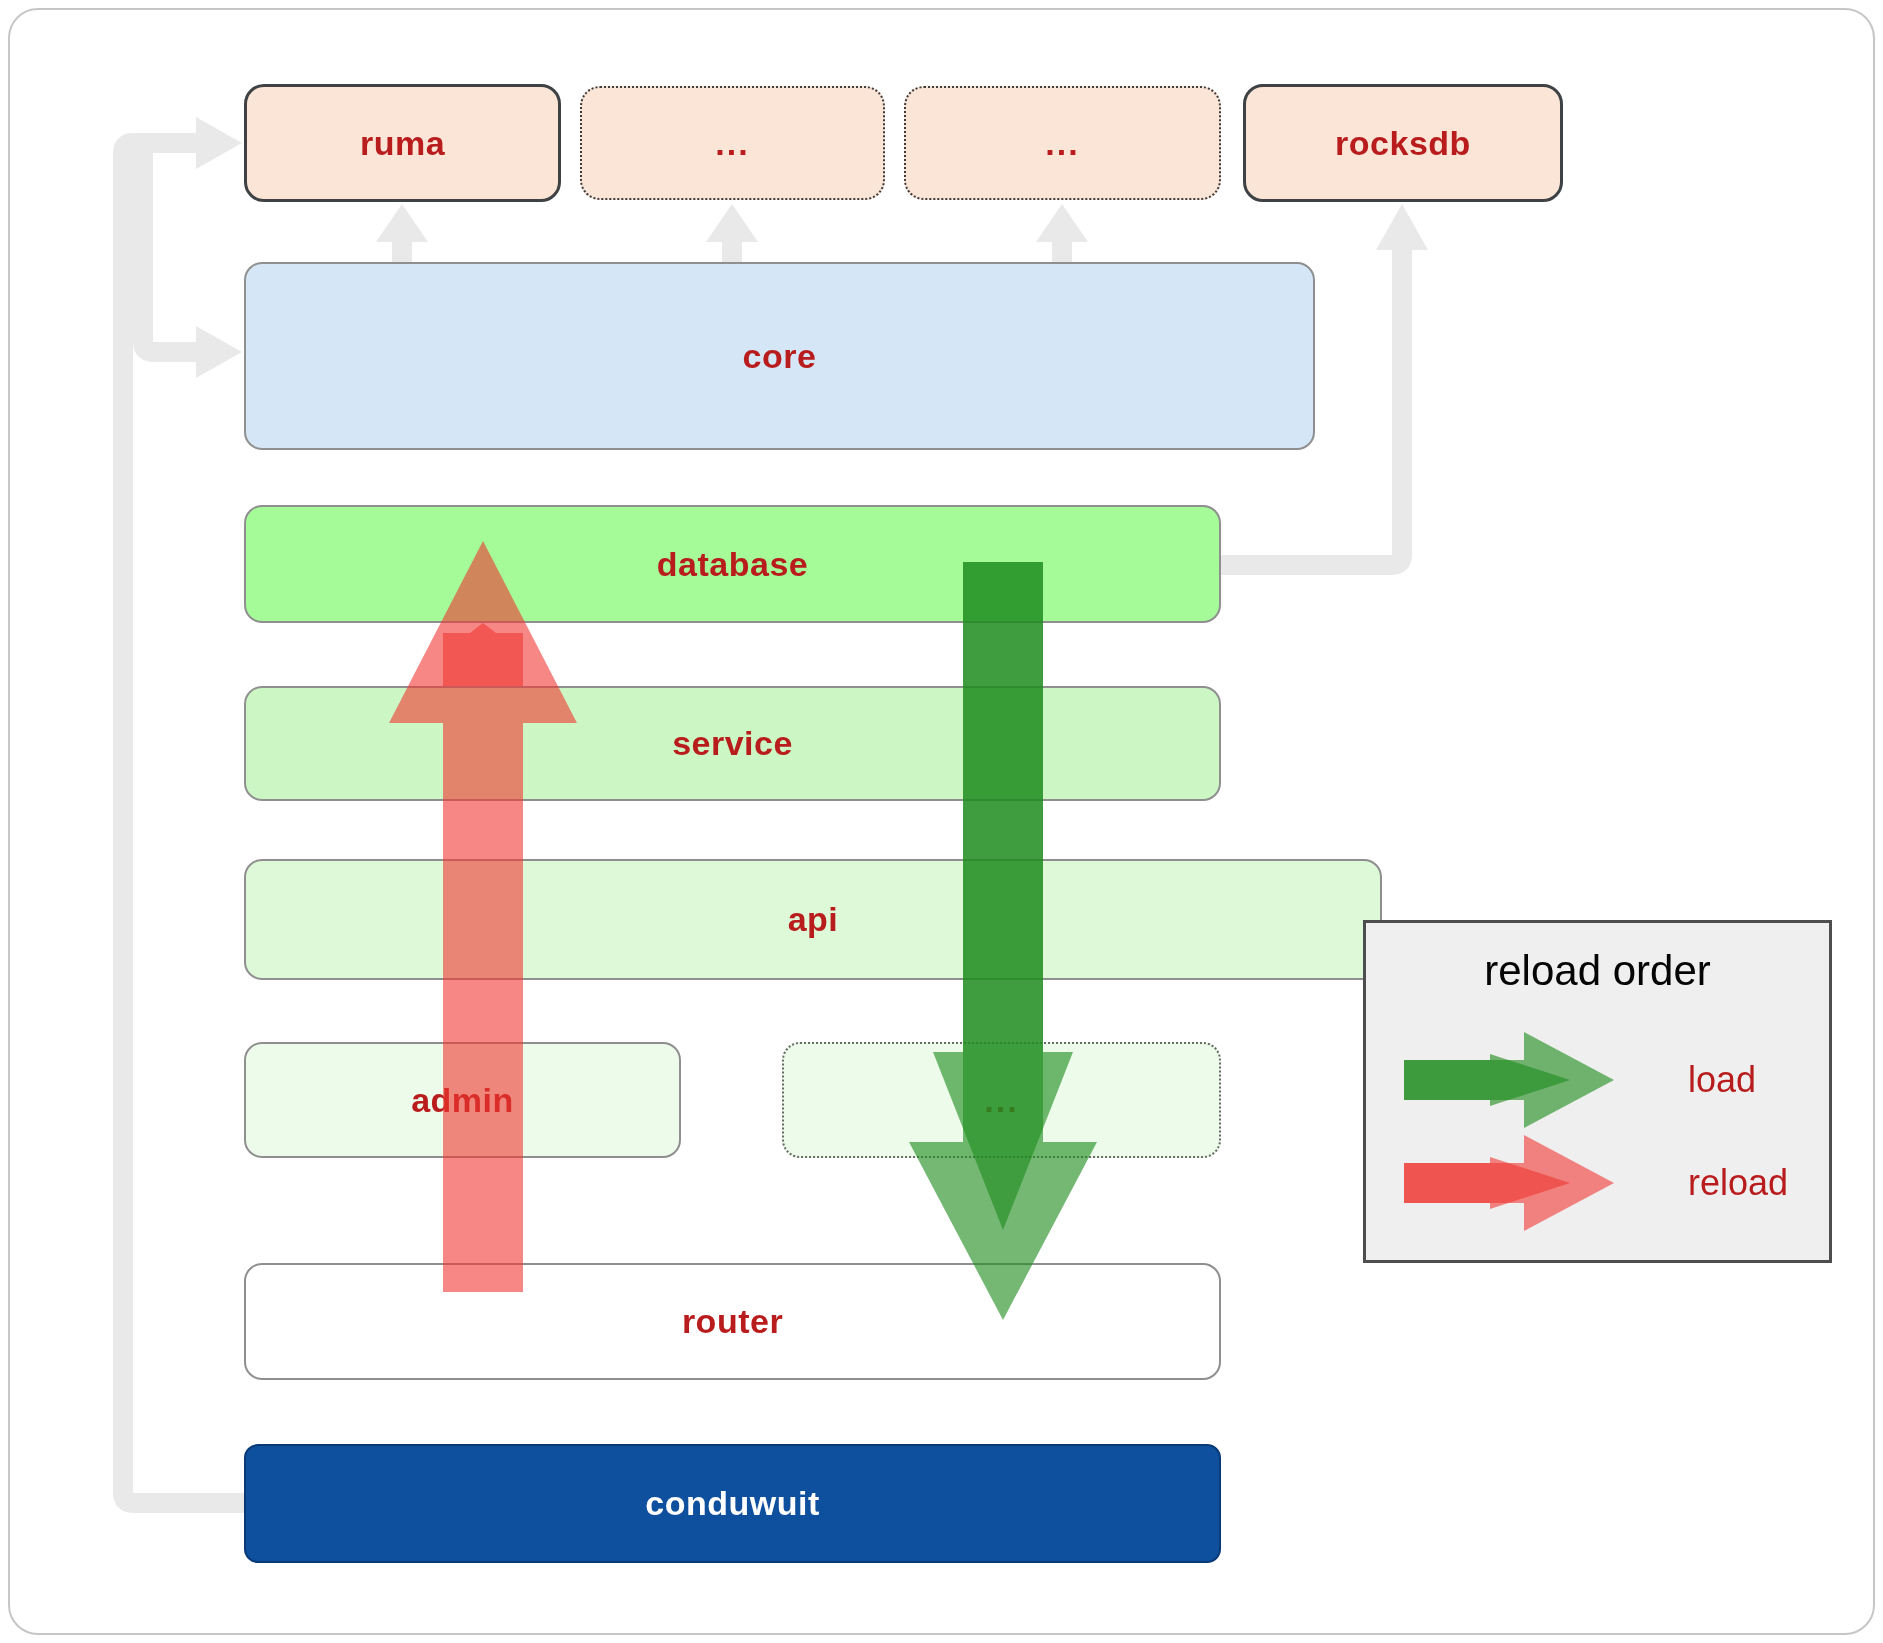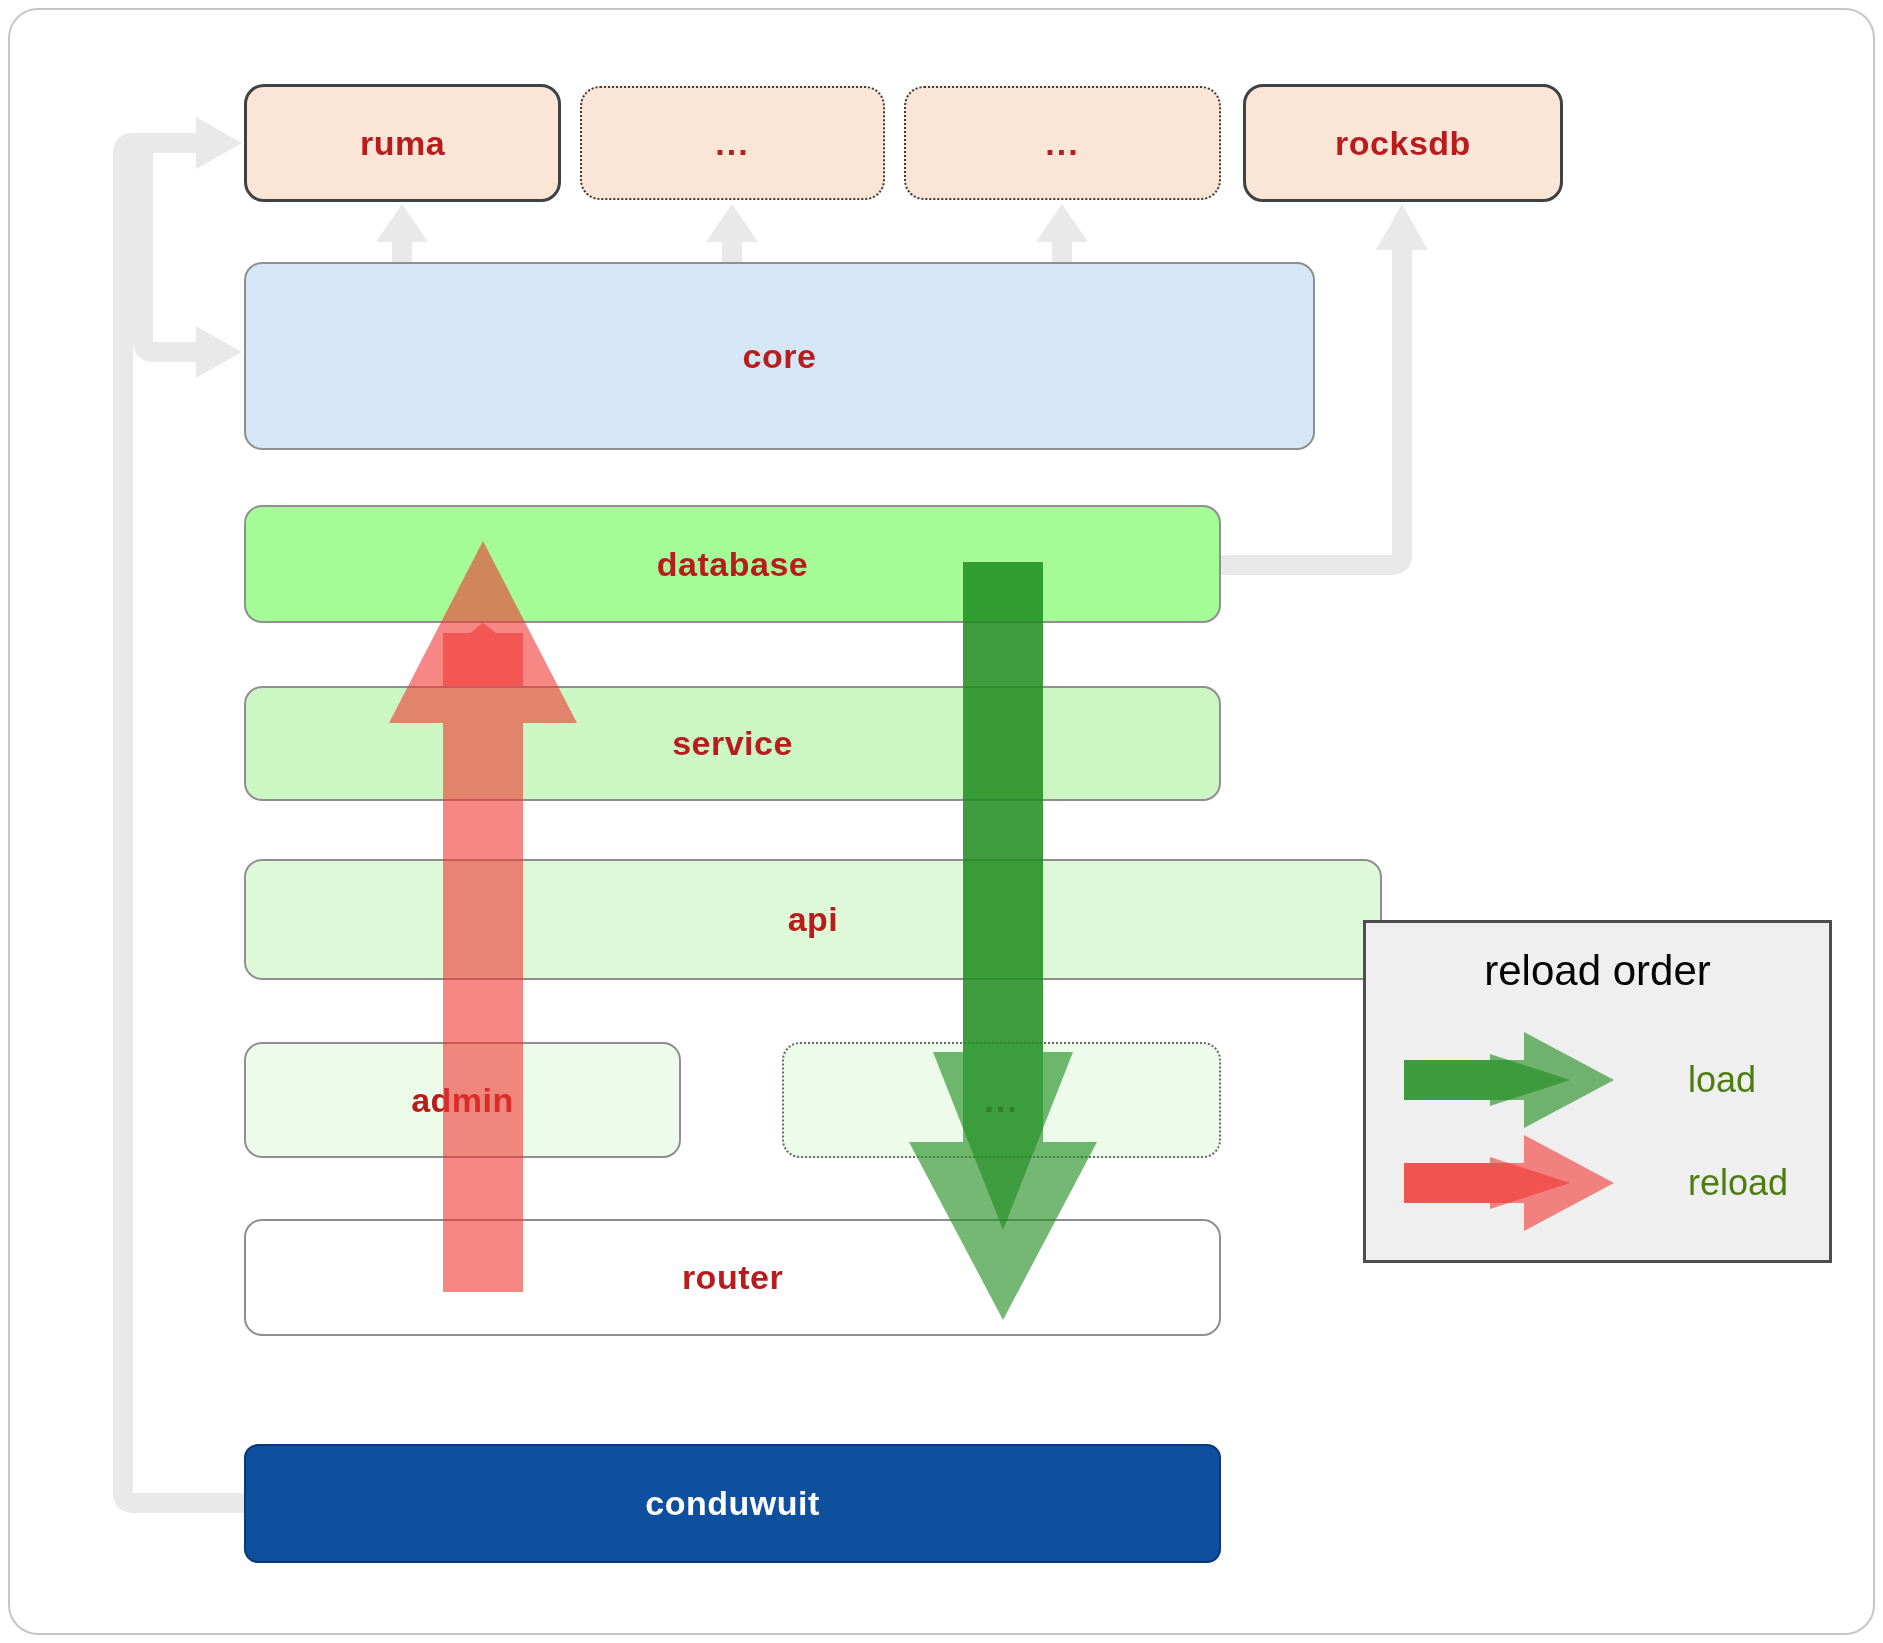--- a/index.html
+++ b/index.html
@@ -18,34 +18,34 @@
        letter-spacing:0.5px;}
   .top-solid{background:var(--peach);border:3px solid #3f4245;border-radius:20px;}
   .top-dotted{background:var(--peach);border:2px dotted #3c3c3c;border-radius:20px;}
   .stack{border:2px solid #8f8f8f;border-radius:18px;}
   .box-core{background:var(--core-blue);}
   .box-database{background:var(--database-green);}
   .box-service{background:var(--service-green);}
   .box-api{background:var(--api-green);}
   .box-admin{background:var(--admin-green);}
   .box-admin-dots{background:var(--admin-green);border:2px dotted #6a6a6a;}
-  .box-router{background:var(--router-white);}
+  .box-router{background:var(--router-white);margin-top:44px;}
   .box-conduwuit{background:var(--conduwuit-navy);border:2px solid #083a78;
                  border-radius:14px;color:#ffffff;}
   .ellipsis-label{font-weight:700;letter-spacing:2px;}
 
   .legend{position:absolute;left:1323px;top:920px;width:469px;height:343px;
           background:var(--legend-bg);border:3px solid #4d4d4d;box-sizing:border-box;margin-left:40px;}
   .legend-title{position:absolute;top:24px;left:0;width:100%;text-align:center;
                 font-size:42px;color:#050505;font-weight:400;}
   .legend-row{position:absolute;left:36px;height:100px;display:flex;align-items:center;}
   .legend-row.load{top:107px;}
   .legend-row.unload{top:210px;}
   .legend-row svg{width:240px;height:100px;flex:none;}
-  .legend-label{margin-left:46px;font-size:36px;color:#4d7c0f;font-weight:400;}
+  .legend-label{margin-left:46px;font-size:36px;color:#b91c1c;font-weight:400;}
 </style>
 </head>
 <body>
 
 <div class="canvas">
 
   <div class="frame"></div>
 
   <svg class="layer" viewBox="0 0 1883 1643">
     <path class="connector-stroke" d="M244,1503 H133 Q123,1503 123,1493 V153 Q123,143 133,143 H196"></path>

